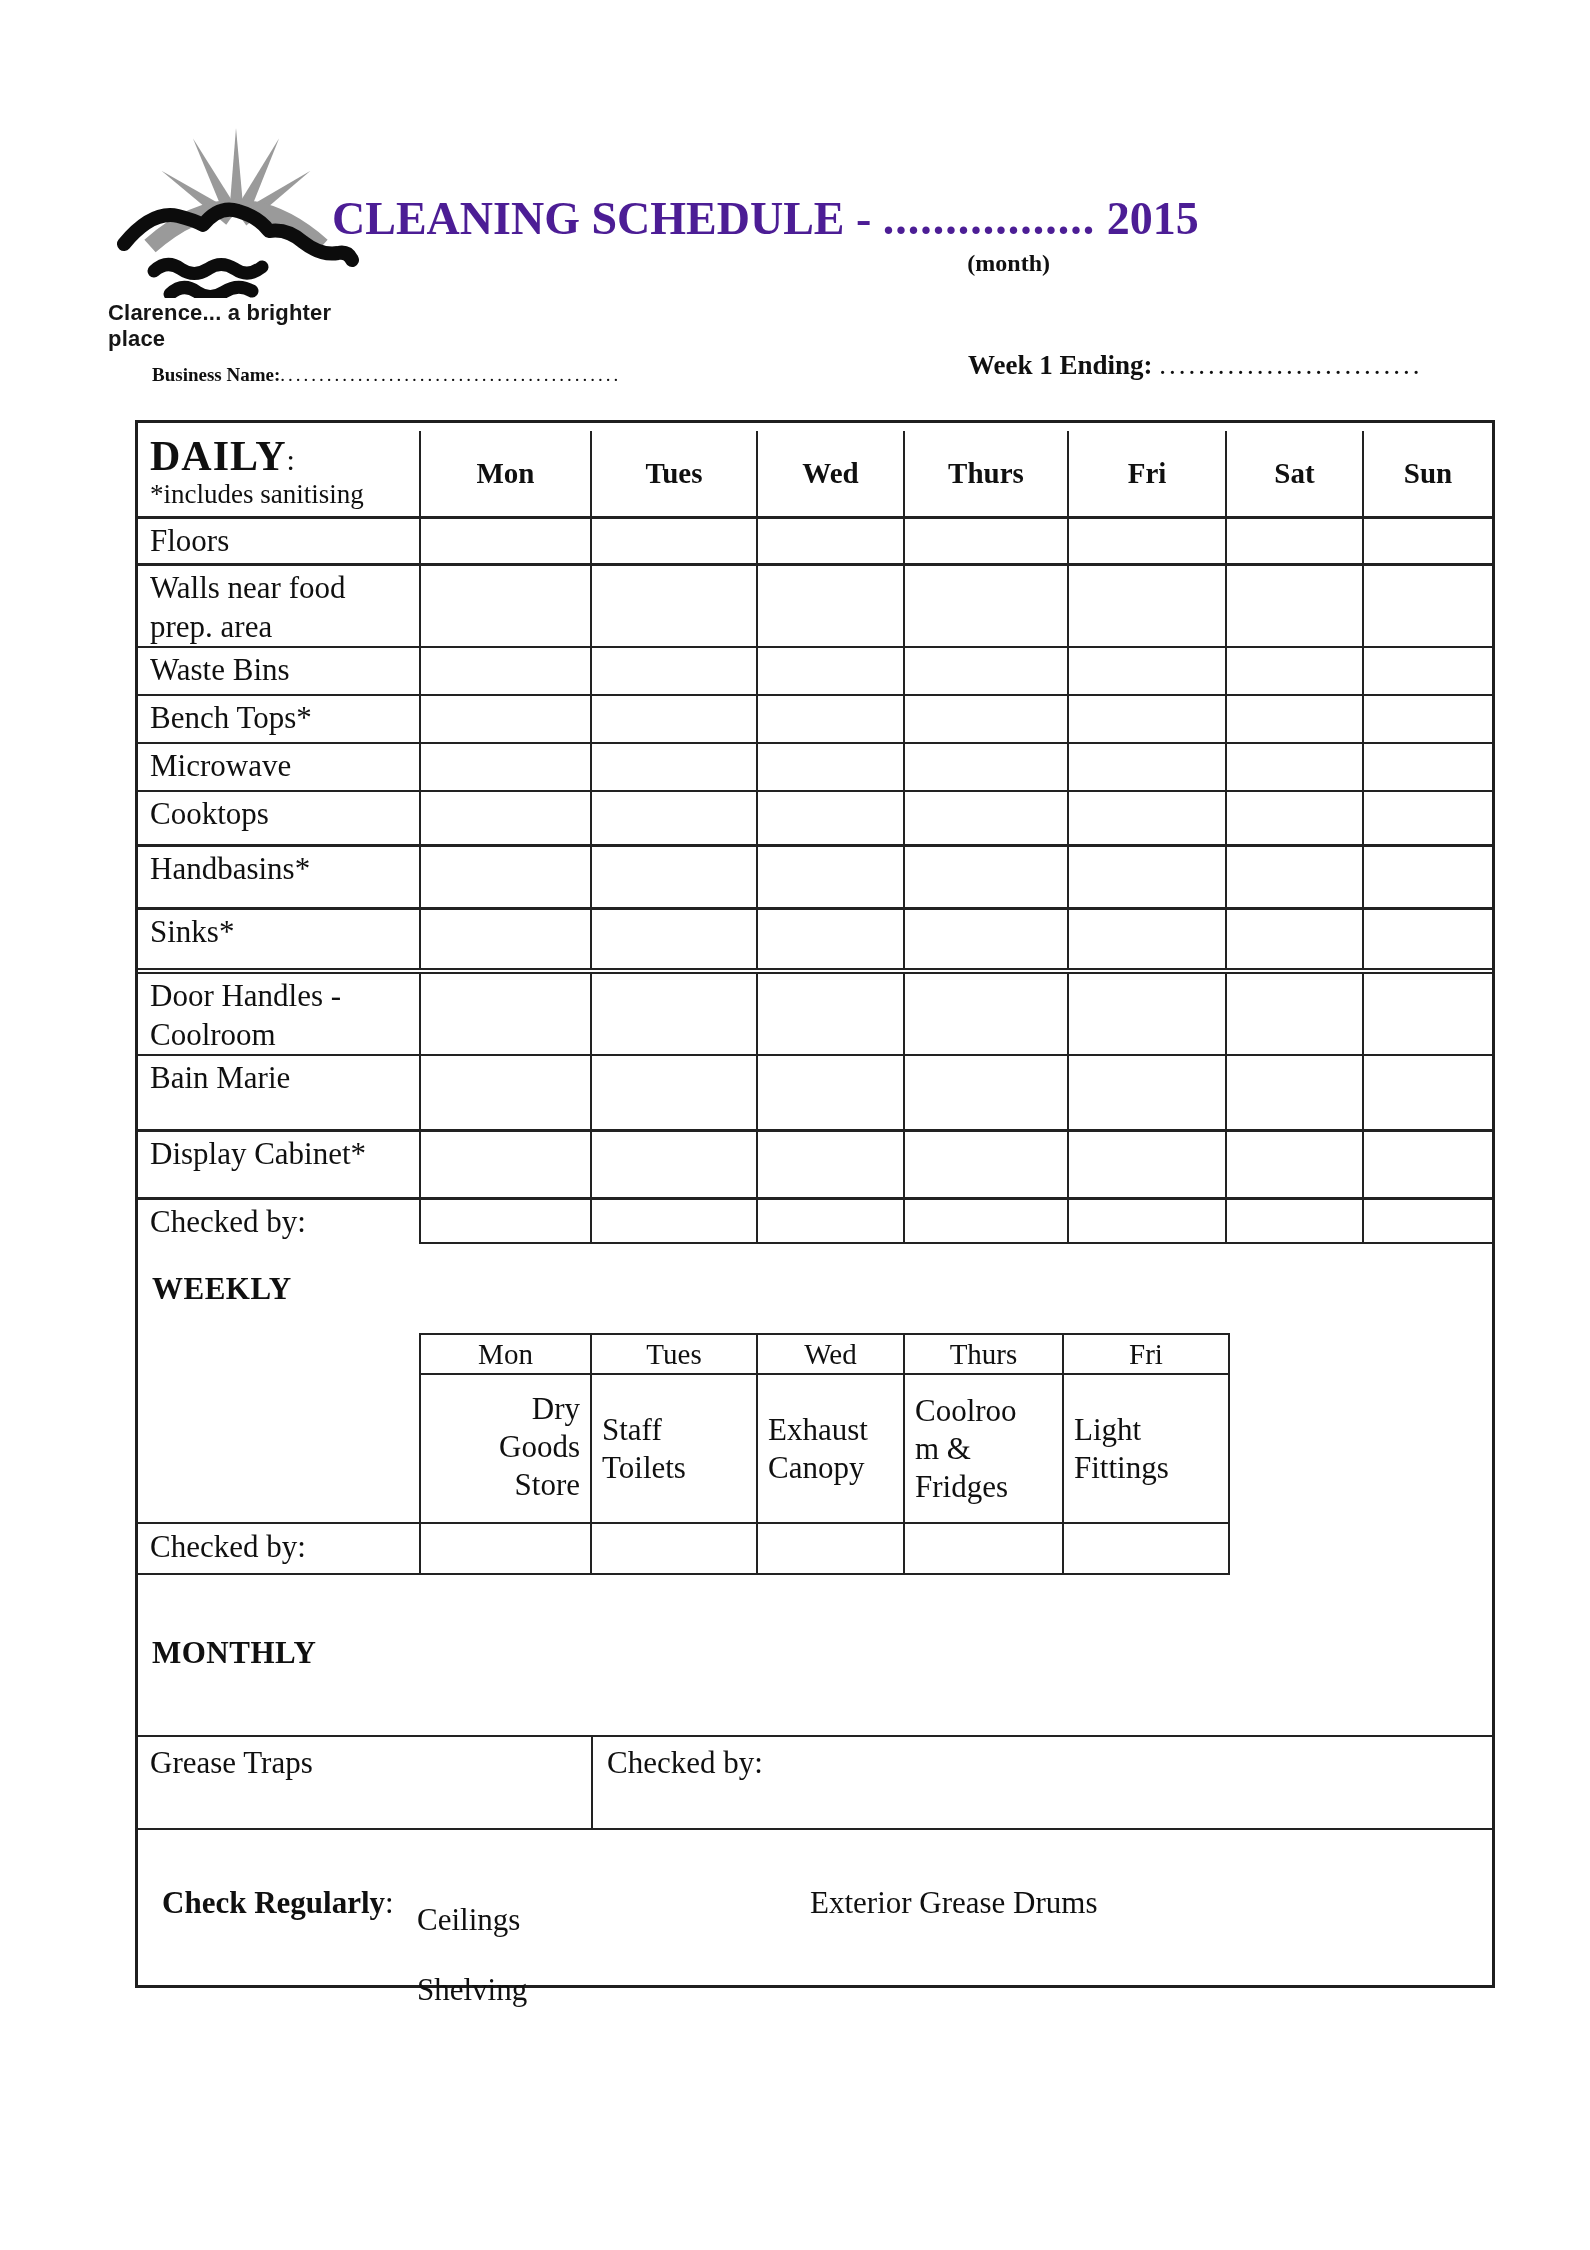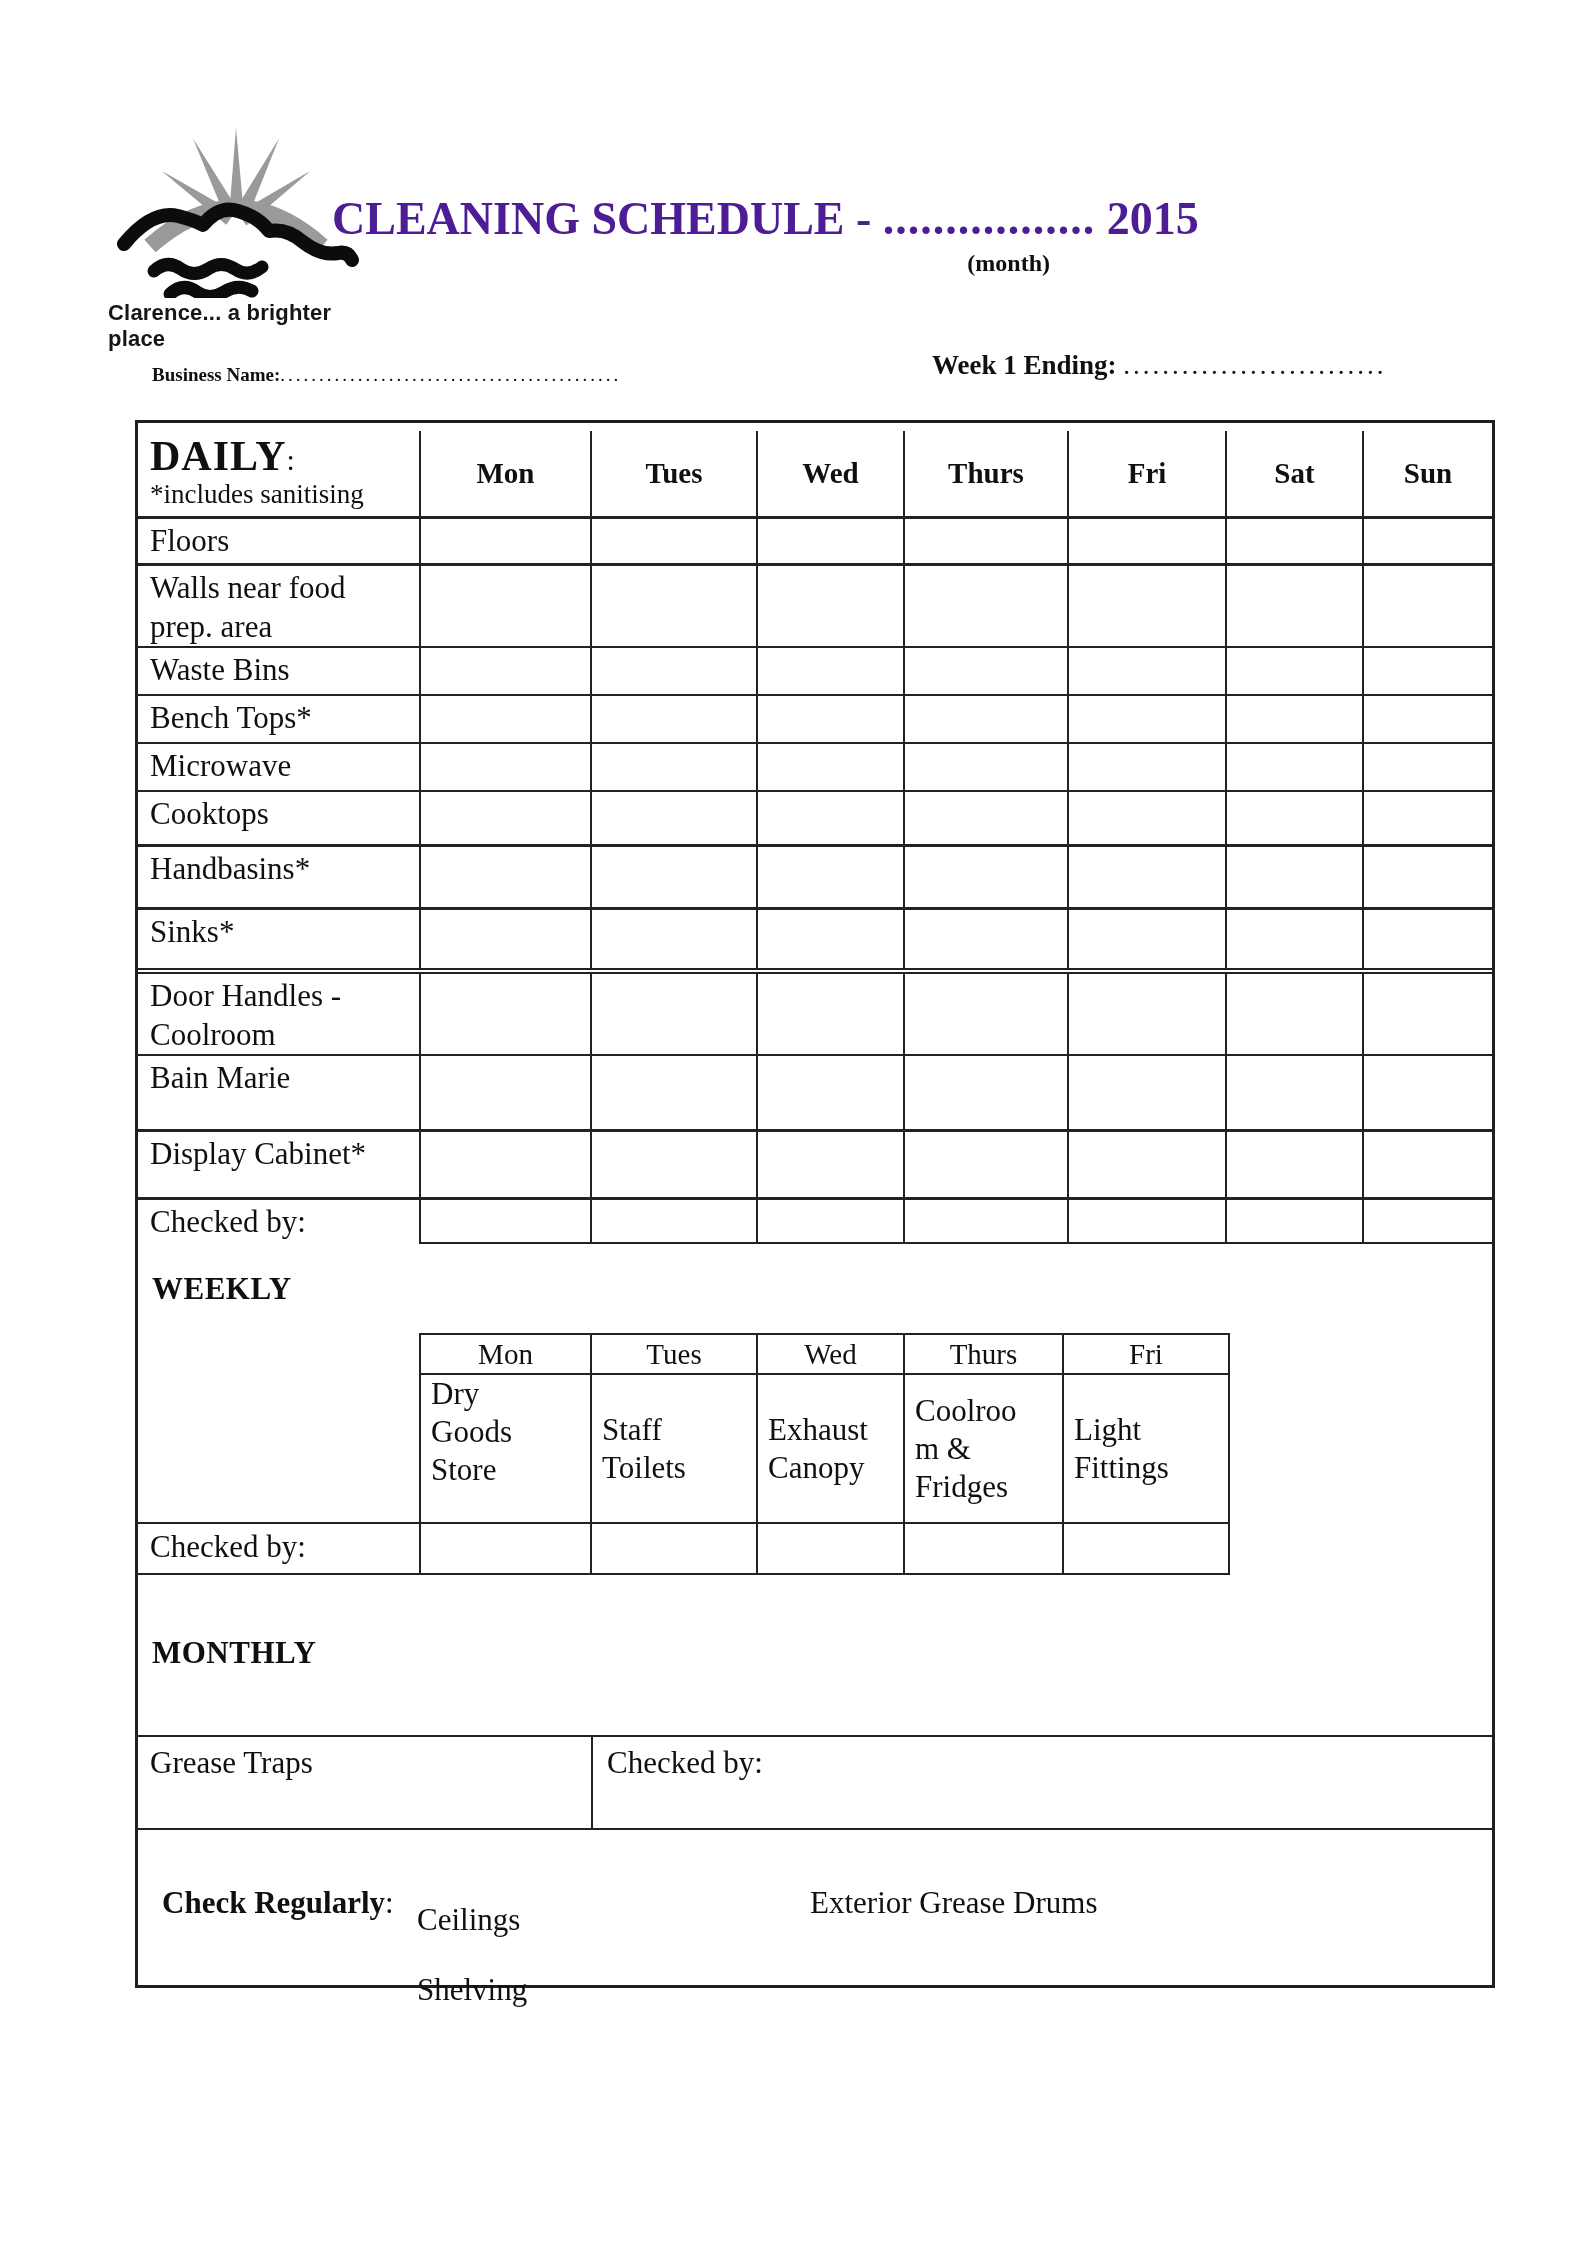--- a/index.html
+++ b/index.html
@@ -12,21 +12,21 @@
   .tagline{font-family:"Liberation Sans", sans-serif;font-weight:bold;font-size:22px;
            color:#161616;margin-top:2px;letter-spacing:0.2px;}
   .title{position:absolute;left:332px;top:192px;font-size:46px;font-weight:bold;
          white-space:nowrap;color:#4c1d95;}
   .title .tdots{letter-spacing:1px;}
   .month-note{position:absolute;left:900px;top:250px;width:150px;text-align:right;
               font-size:24px;font-weight:bold;}
 
   
   .biz-line{position:absolute;left:152px;top:350px;font-size:19px;white-space:nowrap;margin-top:14px;}
-  .week-line{position:absolute;left:932px;top:350px;font-size:27px;white-space:nowrap;}
+  .week-line{position:absolute;left:968px;top:350px;font-size:27px;white-space:nowrap;}
   .blabel{font-weight:bold;}
   .dots{letter-spacing:3px;}
 
   
   .outer-box{position:absolute;left:135px;top:420px;width:1360px;height:1568px;
              border:3px solid #1f1f1f;box-sizing:border-box;}
 
   
   table{border-collapse:collapse;table-layout:fixed;}
   .daily{position:absolute;left:0;top:8px;width:1354px;}
@@ -46,21 +46,21 @@
   .daily-note{font-size:27px;line-height:30px;}
 
   
   .section-head{position:absolute;left:14px;font-size:31px;font-weight:bold;
                 letter-spacing:0.5px;}
   .weekly{position:absolute;left:0;top:910px;width:1091px;}
   .weekly td{border:2px solid #222;font-size:31px;line-height:38px;padding:0 10px;}
   .weekly td.ghost{border:none;}
   .weekly tr.whdr td{text-align:center;font-size:29px;padding:0;vertical-align:middle;}
   .weekly td.task{vertical-align:middle;white-space:pre-line;}
-  .weekly td.task.toptask{vertical-align:top;padding-top:0;}
+  .weekly td.task.toptask{vertical-align:top;padding-top:15px;text-align:right;}
   .weekly tr.wchk td{vertical-align:top;padding-top:4px;}
   .weekly tr.wchk td.chklabel{border-left:none;padding-left:12px;}
 
   
   .grease-row{position:absolute;left:0;top:1312px;width:100%;height:95px;
               border-top:2px solid #222;border-bottom:2px solid #222;
               box-sizing:border-box;display:flex;font-size:31px;}
   .grease-cell{width:455px;border-right:2px solid #222;box-sizing:border-box;
                padding:8px 15px 0 12px;}
   .checked-cell{flex:1;padding:8px 0 0 14px;}

